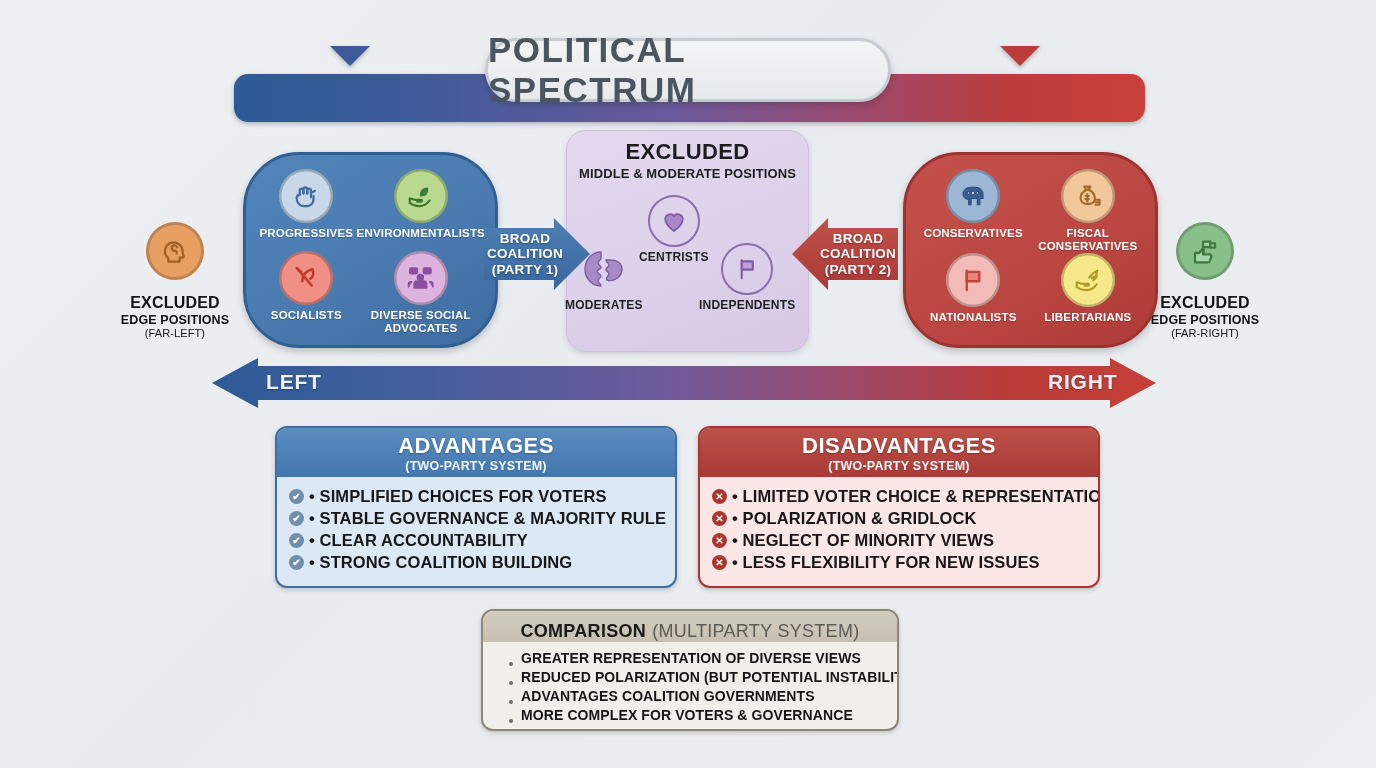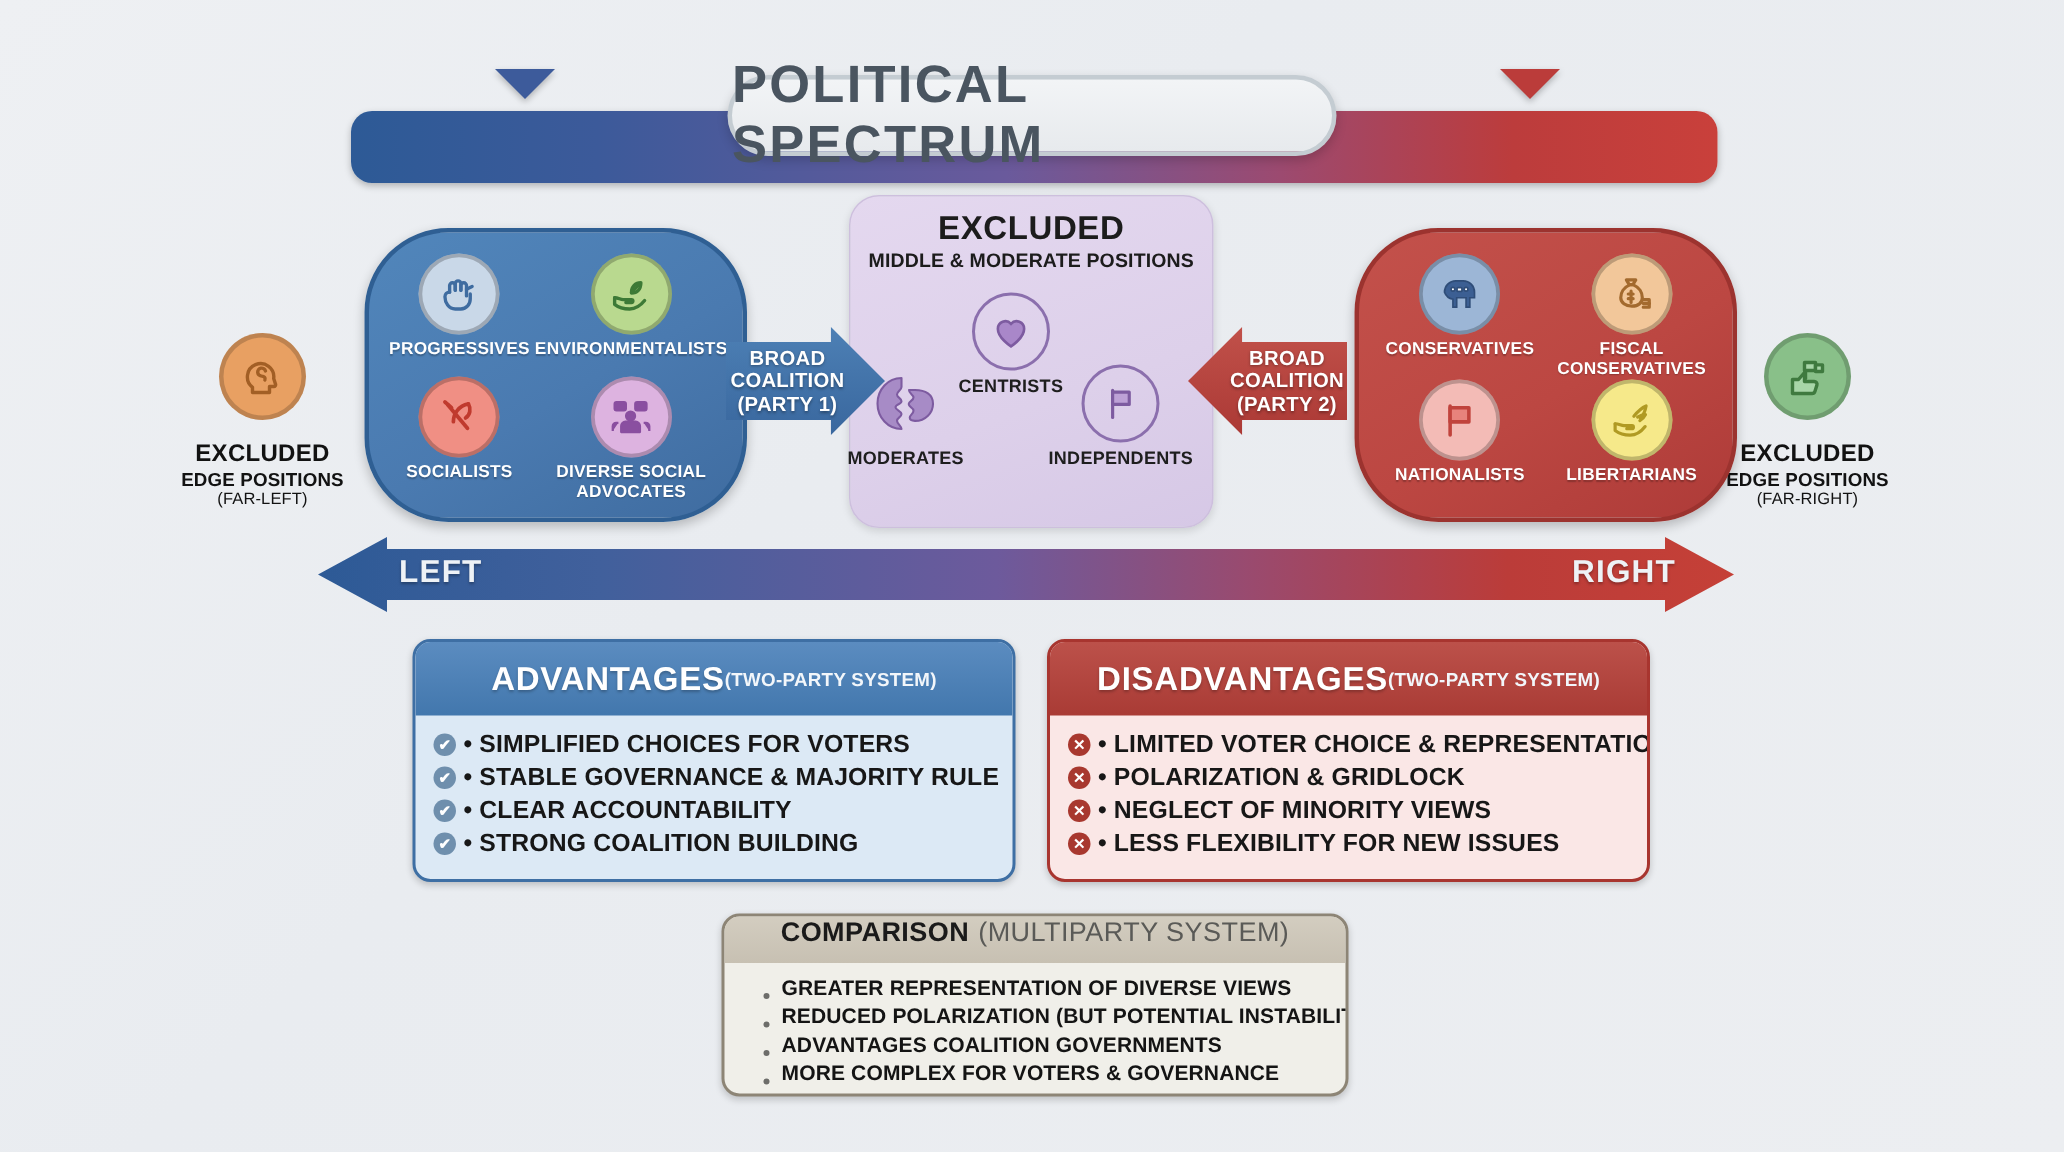--- a/index.html
+++ b/index.html
@@ -24,21 +24,21 @@
     border-left: 20px solid transparent;
     border-right: 20px solid transparent;
     border-top: 20px solid #3f5a99;
     filter: drop-shadow(0 2px 2px rgba(0,0,0,0.25));
   }
   .notch.left  { left: 330px; border-top-color: #3d5b9b; }
   .notch.right { left: 1000px; border-top-color: #bb3c3a; }
 
   
   .title-pill {
-    position: absolute; left: 485px; top: 50px; width: 406px; height: 54px;
+    position: absolute; left: 485px; top: 38px; width: 406px; height: 64px;
     background: linear-gradient(to bottom, #f2f4f6 0%, #e7eaed 100%);
     border: 3px solid #c4ccd2;
     border-radius: 32px;
     display: flex; align-items: center; justify-content: center;
     box-shadow: 0 3px 7px rgba(0,0,0,0.18);
     z-index: 6;
   }
   .title-pill span {
     font-size: 35px; font-weight: bold; letter-spacing: 1.5px; color: #4a5560;
   }
@@ -159,40 +159,40 @@
   .spec-label.r { left: 1048px; }
 
   
   .panel {
     position: absolute; top: 426px; width: 402px; height: 162px;
     border-radius: 12px; overflow: hidden;
     box-shadow: 0 2px 5px rgba(0,0,0,0.2);
   }
   .panel.adv { left: 275px; border: 2.5px solid #3e6fa4; background: #dce9f5; }
   .panel.dis { left: 698px; border: 2.5px solid #a8352f; background: #fae7e6; }
-  .panel-head { height: 49px; display: flex; flex-direction: row; align-items: center; justify-content: center; }
+  .panel-head { height: 49px; display: flex; flex-direction: column; align-items: center; justify-content: center; }
   .panel.adv .panel-head { background: linear-gradient(to bottom, #5b8cc0, #4277ad); }
   .panel.dis .panel-head { background: linear-gradient(to bottom, #bc514a, #a93b35); }
   .panel-title { font-size: 22px; font-weight: bold; color: #fff; letter-spacing: 0.5px; text-shadow: 0 1px 2px rgba(0,0,0,0.25); }
   .panel-sub { font-size: 12.5px; font-weight: bold; color: #f2f6fa; letter-spacing: 0.2px; }
   .panel-list { padding: 10px 0 0 12px; }
   .panel-list li { list-style: none; display: flex; align-items: center; margin-bottom: 3px; }
   .bullet-ico { width: 15px; height: 15px; border-radius: 50%; flex: 0 0 15px; margin-right: 5px;
                 display: flex; align-items: center; justify-content: center; color: #fff; font-size: 10px; font-weight: bold; }
   .adv .bullet-ico { background: #6f8fad; }
   .dis .bullet-ico { background: #a8382f; }
   .li-text { font-size: 16.5px; font-weight: bold; color: #171717; letter-spacing: 0.1px; white-space: nowrap; }
 
   
   .comparison {
     position: absolute; left: 481px; top: 609px; width: 418px; height: 122px;
     border: 2.5px solid #8d8576; border-radius: 12px; overflow: hidden;
     background: #f0efe9; box-shadow: 0 2px 5px rgba(0,0,0,0.18);
   }
-  .comp-head { height: 31px; display: flex; align-items: flex-start; justify-content: center;
+  .comp-head { height: 31px; display: flex; align-items: flex-end; justify-content: center;
                background: linear-gradient(to bottom, #d3cdc0, #c7c0b2); }
   .comp-strong { font-size: 18px; font-weight: bold; color: #1a1a1a; letter-spacing: 0.3px; }
   .comp-light { font-size: 18px; color: #5a5a57; letter-spacing: 0.3px; margin-left: 6px; }
   .comp-list { padding: 8px 0 0 26px; }
   .comp-list li { list-style: none; display: flex; align-items: flex-end; margin-bottom: 3px; }
   .comp-dot { width: 4px; height: 4px; border-radius: 50%; background: #6d6d6a; margin-right: 8px; flex: 0 0 4px; }
   .comp-text { font-size: 14px; font-weight: bold; color: #141414; letter-spacing: 0.1px; white-space: nowrap; }
 </style>
 </head>
 <body>

